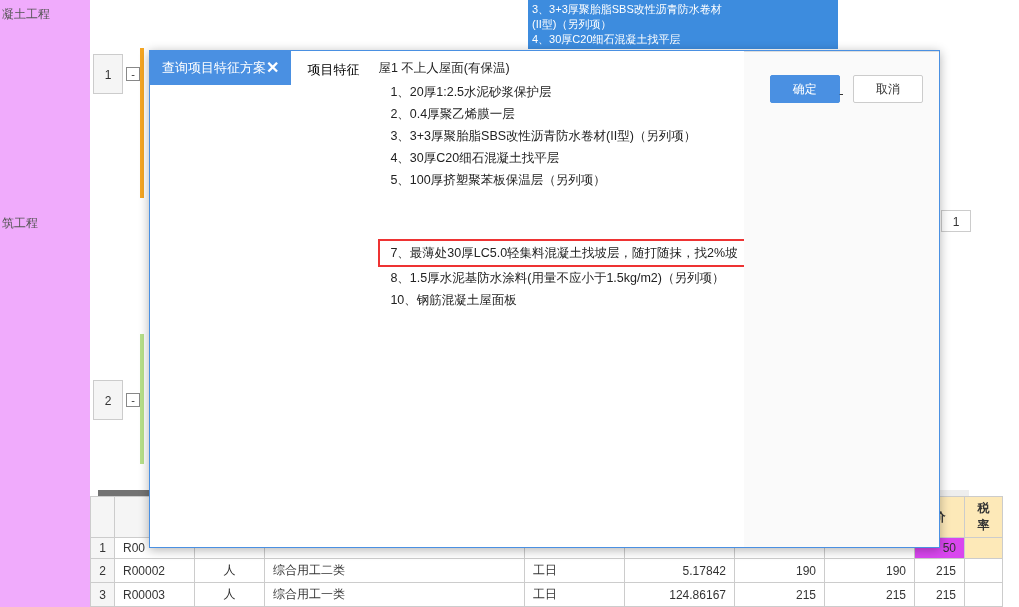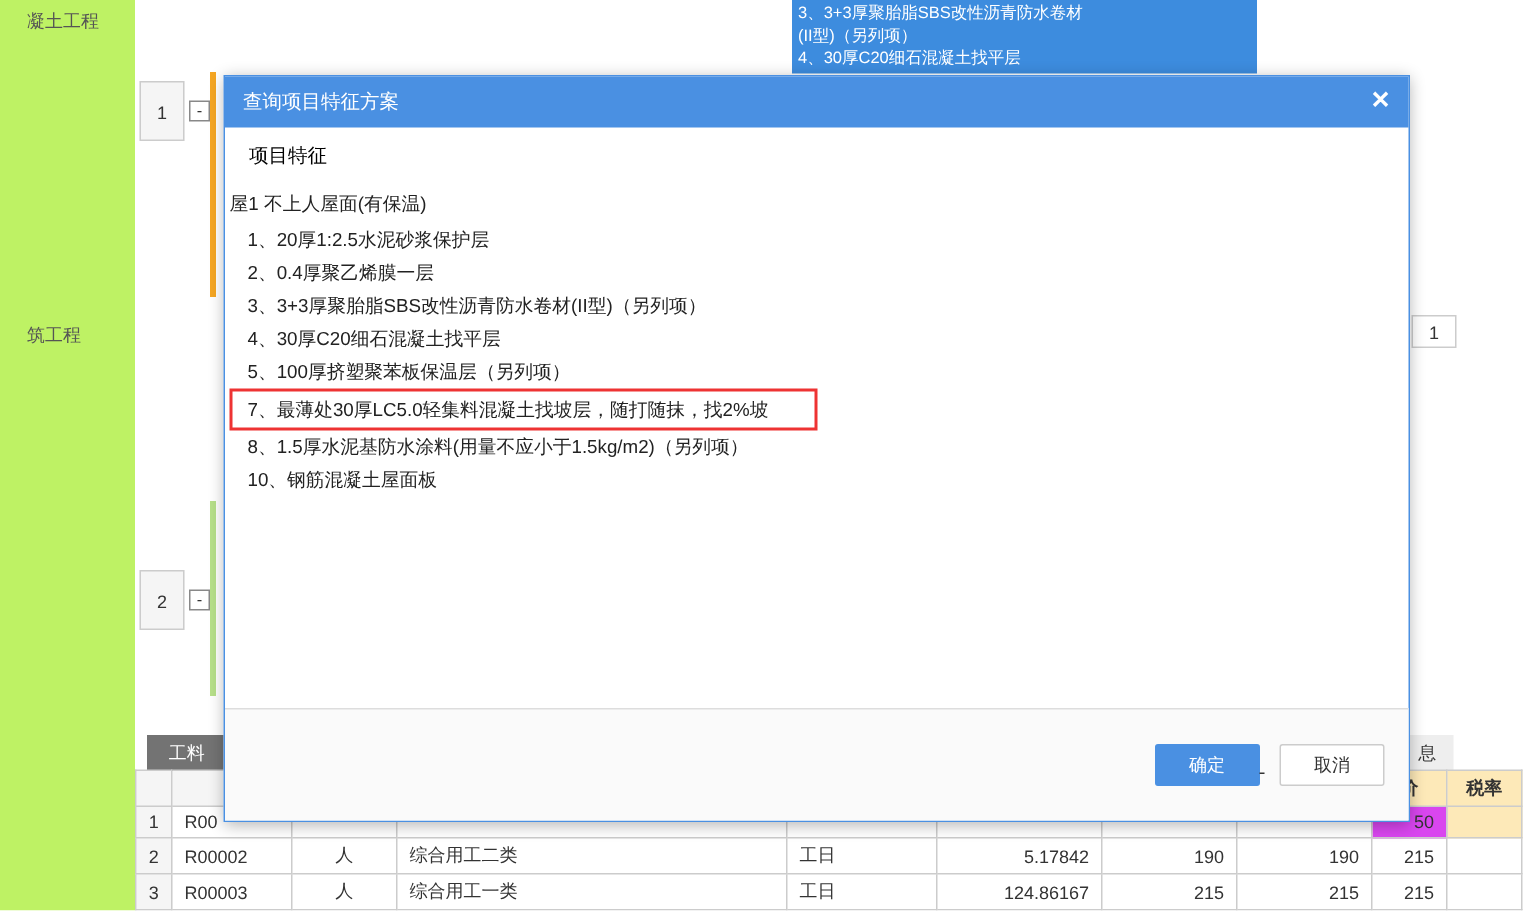--- a/index.html
+++ b/index.html
@@ -1,47 +1,47 @@
 <!DOCTYPE html>
 <html><head>
 <meta charset="utf-8">
 <style>
 * { box-sizing: border-box; margin: 0; padding: 0; }
 body { font-family: "Microsoft YaHei", sans-serif; font-size: 12px; background: #fff; width: 1019px; height: 607px; position: relative; overflow: hidden; color: #333; }
 
 
-.bg-sidebar { position: absolute; left: 0; top: 0; width: 90px; height: 100%; background: #bef264; padding-left: 16px; }
+.bg-sidebar { position: absolute; left: 0; top: 0; width: 90px; height: 100%; background: #f0abfc; }
 .bg-sidebar div { padding: 6px 2px; font-size: 12px; color: #555; }
 .bg-numcell { position: absolute; left: 93px; width: 30px; border: 1px solid #ccc; text-align: center; background: #f5f5f5; }
 .bg-numcell.n1 { top: 54px; height: 40px; line-height: 40px; }
 .bg-numcell.n2 { top: 380px; height: 40px; line-height: 40px; }
 .bg-exp { position: absolute; left: 126px; width: 14px; height: 14px; border: 1px solid #888; text-align: center; line-height: 12px; font-size: 11px; background: #fff; cursor: pointer; }
 .bg-exp.e1 { top: 67px; }
 .bg-exp.e2 { top: 393px; }
 .bg-highlight-blue { position: absolute; left: 528px; top: 0; width: 310px; background: #3d8cde; color: #fff; font-size: 11px; line-height: 15px; padding: 2px 4px; }
 .bg-orange { position: absolute; left: 140px; top: 48px; width: 4px; height: 150px; background: #f5a623; }
 .bg-green { position: absolute; left: 140px; top: 334px; width: 4px; height: 130px; background: #b7e08a; }
 .bg-tab { position: absolute; left: 98px; top: 490px; width: 53px; height: 24px; background: #737373; color: #fff; text-align: center; line-height: 24px; font-size: 12px; }
 .bg-tab2 { position: absolute; right: 50px; top: 490px; width: 35px; height: 24px; background: #eee; color: #333; text-align: center; line-height: 24px; font-size: 12px; }
 .lower-table { position: absolute; left: 90px; right: 0; bottom: 0; border-collapse: collapse; font-size: 12px; }
 .lower-table th, .lower-table td { border: 1px solid #ccc; padding: 3px 8px; height: 20px; }
 .lower-table th { background: #f5f5f5; }
 .lower-table .hdr-price { background: #fde9b8; }
 .lower-table .num { text-align: right; }
 .lower-table .rownum { background: #f5f5f5; text-align: center; width: 24px; }
 
 
-.dialog { position: absolute; left: 149px; top: 50px; width: 791px; height: 498px; background: #fff; border: 1px solid #4a90e2; box-shadow: 0 2px 10px rgba(0,0,0,0.3); display: flex; flex-direction: column; }
+.dialog { position: absolute; left: 149px; top: 50px; width: 791px; height: 498px; background: #fff; border: 1px solid #4a90e2; box-shadow: 0 2px 10px rgba(0,0,0,0.3); display: flex; flex-direction: row; }
 .dialog-title { background: #4a90e2; color: #fff; height: 34px; line-height: 34px; padding: 0 12px; font-size: 13px; display: flex; justify-content: space-between; align-items: center; }
 .dialog-close { color: #fff; font-size: 16px; cursor: pointer; font-weight: bold; }
 .dialog-subtitle { padding: 10px 16px 6px; font-size: 13px; color: #000; }
 .dialog-body { flex: 1; padding: 6px 3px; overflow-y: auto; font-size: 12.5px; line-height: 22px; color: #222; }
 .feature-header { margin-bottom: 2px; }
 .feature-item { padding-left: 12px; }
-.feature-item.highlighted { border: 2px solid #e33; padding: 1px 10px; margin-left: 0; width: 392px; }
+.feature-item.highlighted { border: 2px solid #e33; padding: 1px 10px; margin-left: 0; width: 392px; margin-top: 48px; }
 .dialog-footer { border-top: 1px solid #ddd; padding: 23px 16px; text-align: right; background: #fafafa; text-decoration: underline; }
 .btn { display: inline-block; min-width: 70px; height: 28px; line-height: 26px; text-align: center; border: 1px solid #ccc; background: #fff; margin-left: 10px; cursor: pointer; font-size: 12px; border-radius: 2px; }
 .btn-primary { background: #4a90e2; border-color: #4a90e2; color: #fff; }
 
 
 .right-cell { position: absolute; right: 48px; top: 210px; width: 30px; height: 22px; border: 1px solid #ccc; text-align: center; line-height: 22px; background: #fff; }
 </style>
 </head>
 <body>
 
@@ -72,21 +72,21 @@
       <tr>
     <th class="rownum"></th>
     <th style="width:80px"></th>
     <th style="width:70px"></th>
     <th style="width:260px"></th>
     <th style="width:100px"></th>
     <th style="width:110px"></th>
     <th style="width:90px"></th>
     <th style="width:90px"></th>
     <th class="hdr-price" style="width:50px">价</th>
-    <th class="hdr-price" style="width:50px">税率</th>
+    <th class="hdr-price" style="width:38px">税率</th>
   </tr>
   <tr>
     <td class="rownum">1</td>
     <td>R00</td>
     <td></td>
     <td></td>
     <td></td>
     <td class="num"></td>
     <td class="num"></td>
     <td class="num"></td>

